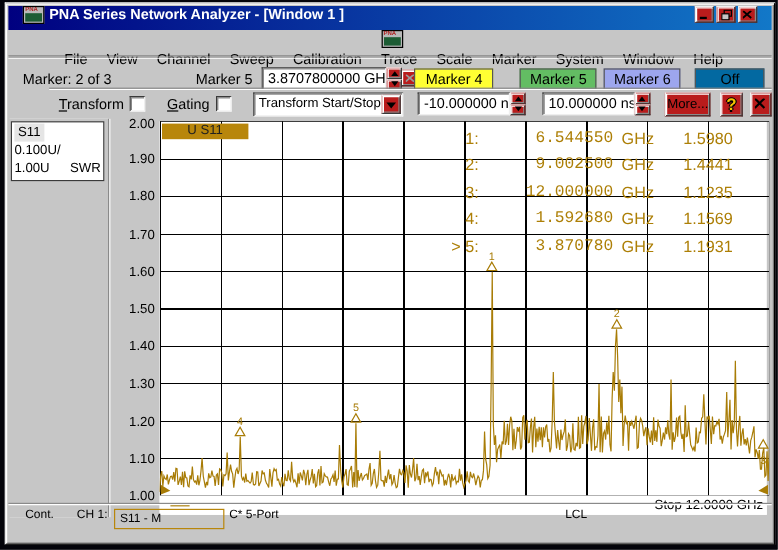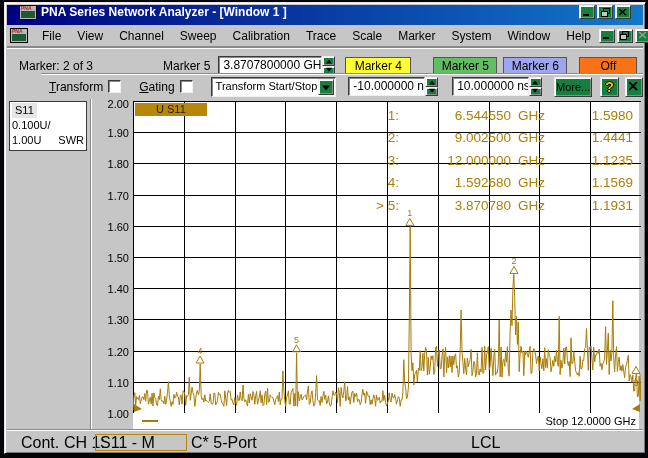--- a/index.html
+++ b/index.html
@@ -2,37 +2,37 @@
 <html><head>
 <meta charset="utf-8">
 <style>
   *{margin:0;padding:0;box-sizing:border-box;}
   html,body{width:648px;height:458px;overflow:hidden;background:#04040a;
     font-family:"Liberation Sans",sans-serif;}
   #window{position:absolute;left:4px;top:2px;width:642px;height:452px;background:#c6c6c6;
     border:1px solid;border-color:#e8e8e8 #000 #000 #e8e8e8;
     box-shadow:inset 1px 1px 0 #fff,inset -1px -1px 0 #7a7a7a;}
   
-  .bo{background:#15803d;border:1px solid;border-color:#efefef #3a3a3a #3a3a3a #efefef;
+  .bo{background:#b91c1c;border:1px solid;border-color:#efefef #3a3a3a #3a3a3a #efefef;
       box-shadow:inset 1px 1px 0 #fff,inset -1px -1px 0 #8a8a8a;}
   .field{background:#fff;border:1px solid;border-color:#3a3a3a #efefef #efefef #3a3a3a;
       box-shadow:inset 1px 1px 0 #8a8a8a;}
   
   .titlebar{position:absolute;left:2px;top:2px;right:2px;height:20px;
     background:linear-gradient(90deg,#000080,#1278c8);display:flex;align-items:flex-start;padding:0 12px;}
   .title-text{color:#fff;font-size:12px;font-weight:bold;margin-left:4px;flex:1;
     white-space:nowrap;overflow:hidden;}
   .pna-icon{width:18px;height:15px;background:#b8b8b8;border:1px solid #000;position:relative;flex:none;}
   .pna-icon .scr{position:absolute;left:1px;right:1px;top:5px;bottom:1px;background:#1c5c34;}
   .pna-icon .txt{position:absolute;left:1px;top:0;font-size:5px;line-height:5px;color:#b02020;font-weight:bold;}
   .winbtns{display:flex;gap:2px;flex:none;}
   .winbtn{width:16px;height:14px;display:flex;align-items:center;justify-content:center;}
   
   .menubar{position:absolute;left:2px;top:22px;right:2px;height:22px;display:flex;align-items:center;
-    border-bottom:1px solid #8a8a8a;box-shadow:0 1px 0 #fff;}
+    border-bottom:1px solid #8a8a8a;box-shadow:0 1px 0 #fff;flex-direction:column;}
   .menubar .pna-icon{margin-left:3px;}
   #menu-items{display:flex;align-items:center;margin-left:6px;flex:1;}
   .menu-item{font-size:12px;color:#000;padding:2px 8px;}
   
   .tbar{position:absolute;left:2px;right:2px;display:flex;align-items:center;
     border-top:1px solid #8a8a8a;box-shadow:inset 0 1px 0 #fff;}
   #marker-toolbar{top:44px;height:36px;}
   #transform-toolbar{top:70px;height:26px;margin-left:34px;}
   .lbl{font-size:12px;color:#000;white-space:nowrap;}
   .ul1{display:inline-block;}
@@ -67,30 +67,30 @@
   #ytick-strip{position:absolute;left:86px;top:0;bottom:0;width:40px;}
   .ytick{position:absolute;right:4px;font-size:11px;color:#000;line-height:11px;}
   #chart-box{position:absolute;left:126px;top:2px;right:4px;bottom:2px;background:#fff;}
   #plot{display:block;}
   #trace-label{position:absolute;left:2px;top:2px;font-size:11px;line-height:13px;padding:0 21px;color:#202020;}
   #readout{position:absolute;top:4px;right:6px;pointer-events:none;}
   .ro-row{display:grid;grid-template-columns:40px 112px 36px 86px;height:22.4px;line-height:22.4px;
     font-size:13.5px;}
   .ro-row span{white-space:pre;}
   .ro-num{text-align:right;}
-  .ro-freq{text-align:right;}
+  .ro-freq{text-align:right;font-family:Liberation Mono, monospace;}
   .ro-unit{text-align:left;padding-left:7px;}
-  .ro-val{text-align:right;}
+  .ro-val{text-align:center;}
   #chart-footer{position:absolute;left:0;right:0;bottom:0;height:16px;display:flex;align-items:center;
     font-size:11px;color:#000;padding:0 3px;background:#fff;}
   #footer-dash{width:16px;height:2px;margin-left:6px;}
   #footer-right{margin-left:auto;}
   
-  #statusbar{position:absolute;left:2px;right:2px;bottom:2px;height:22px;
-    border-top:1px solid #8a8a8a;box-shadow:inset 0 1px 0 #fff;font-size:16px;color:#000;}
+  #statusbar{position:absolute;left:2px;right:2px;bottom:2px;height:32px;
+    border-top:1px solid #8a8a8a;box-shadow:inset 0 1px 0 #fff;font-size:10px;color:#000;}
   #statusbar span{position:absolute;top:4px;white-space:nowrap;}
   #sb-acq{left:14px;}
   #sb-ch{left:57px;text-align:center;}
   #sb-meas{left:88px;top:2px;width:92px;height:17px;line-height:15px;padding-left:4px;
     border:1px solid #b8860b;}
   #sb-cal{left:184px;}
   #sb-lcl{left:464px;}
 </style>
 </head>
 <body>
@@ -166,21 +166,21 @@
     <span class="lbl" style="margin-left:70px;">Marker 5</span>
     <span class="field txt-in" style="margin-left:8px;width:104px;">3.8707800000 GHz</span>
     <span class="spin">
       <div class="bo up"></div>
       <div class="bo dn"></div>
     </span>
     <span id="marker-buttons" style="display:flex;margin-left:10px;">
         <div class="mkbtn" style="width: 66px; margin-left: 0px; background: rgb(255, 255, 51);">Marker 4</div>
         <div class="mkbtn" style="width: 64px; margin-left: 22px; background: rgb(99, 189, 99);">Marker 5</div>
         <div class="mkbtn" style="width: 64px; margin-left: 6px; background: rgb(157, 166, 238);">Marker 6</div>
-        <div class="mkbtn" style="width: 58px; margin-left: 12px; background: #f97316;">Off</div>
+        <div class="mkbtn" style="width: 58px; margin-left: 12px; background: #0369a1;">Off</div>
       </span>
   </div>
 
   <div class="tbar" id="transform-toolbar">
     <span class="lbl ul1" style="margin-left:8px;">Transform</span>
     <span class="cb" style="margin-left:5px;"></span>
     <span class="lbl ul1" style="margin-left:18px;">Gating</span>
     <span class="cb" style="margin-left:5px;"></span>
     <span class="field combo" style="margin-left:18px;width:126px;">
       <span class="val">Transform Start/Stop</span>

